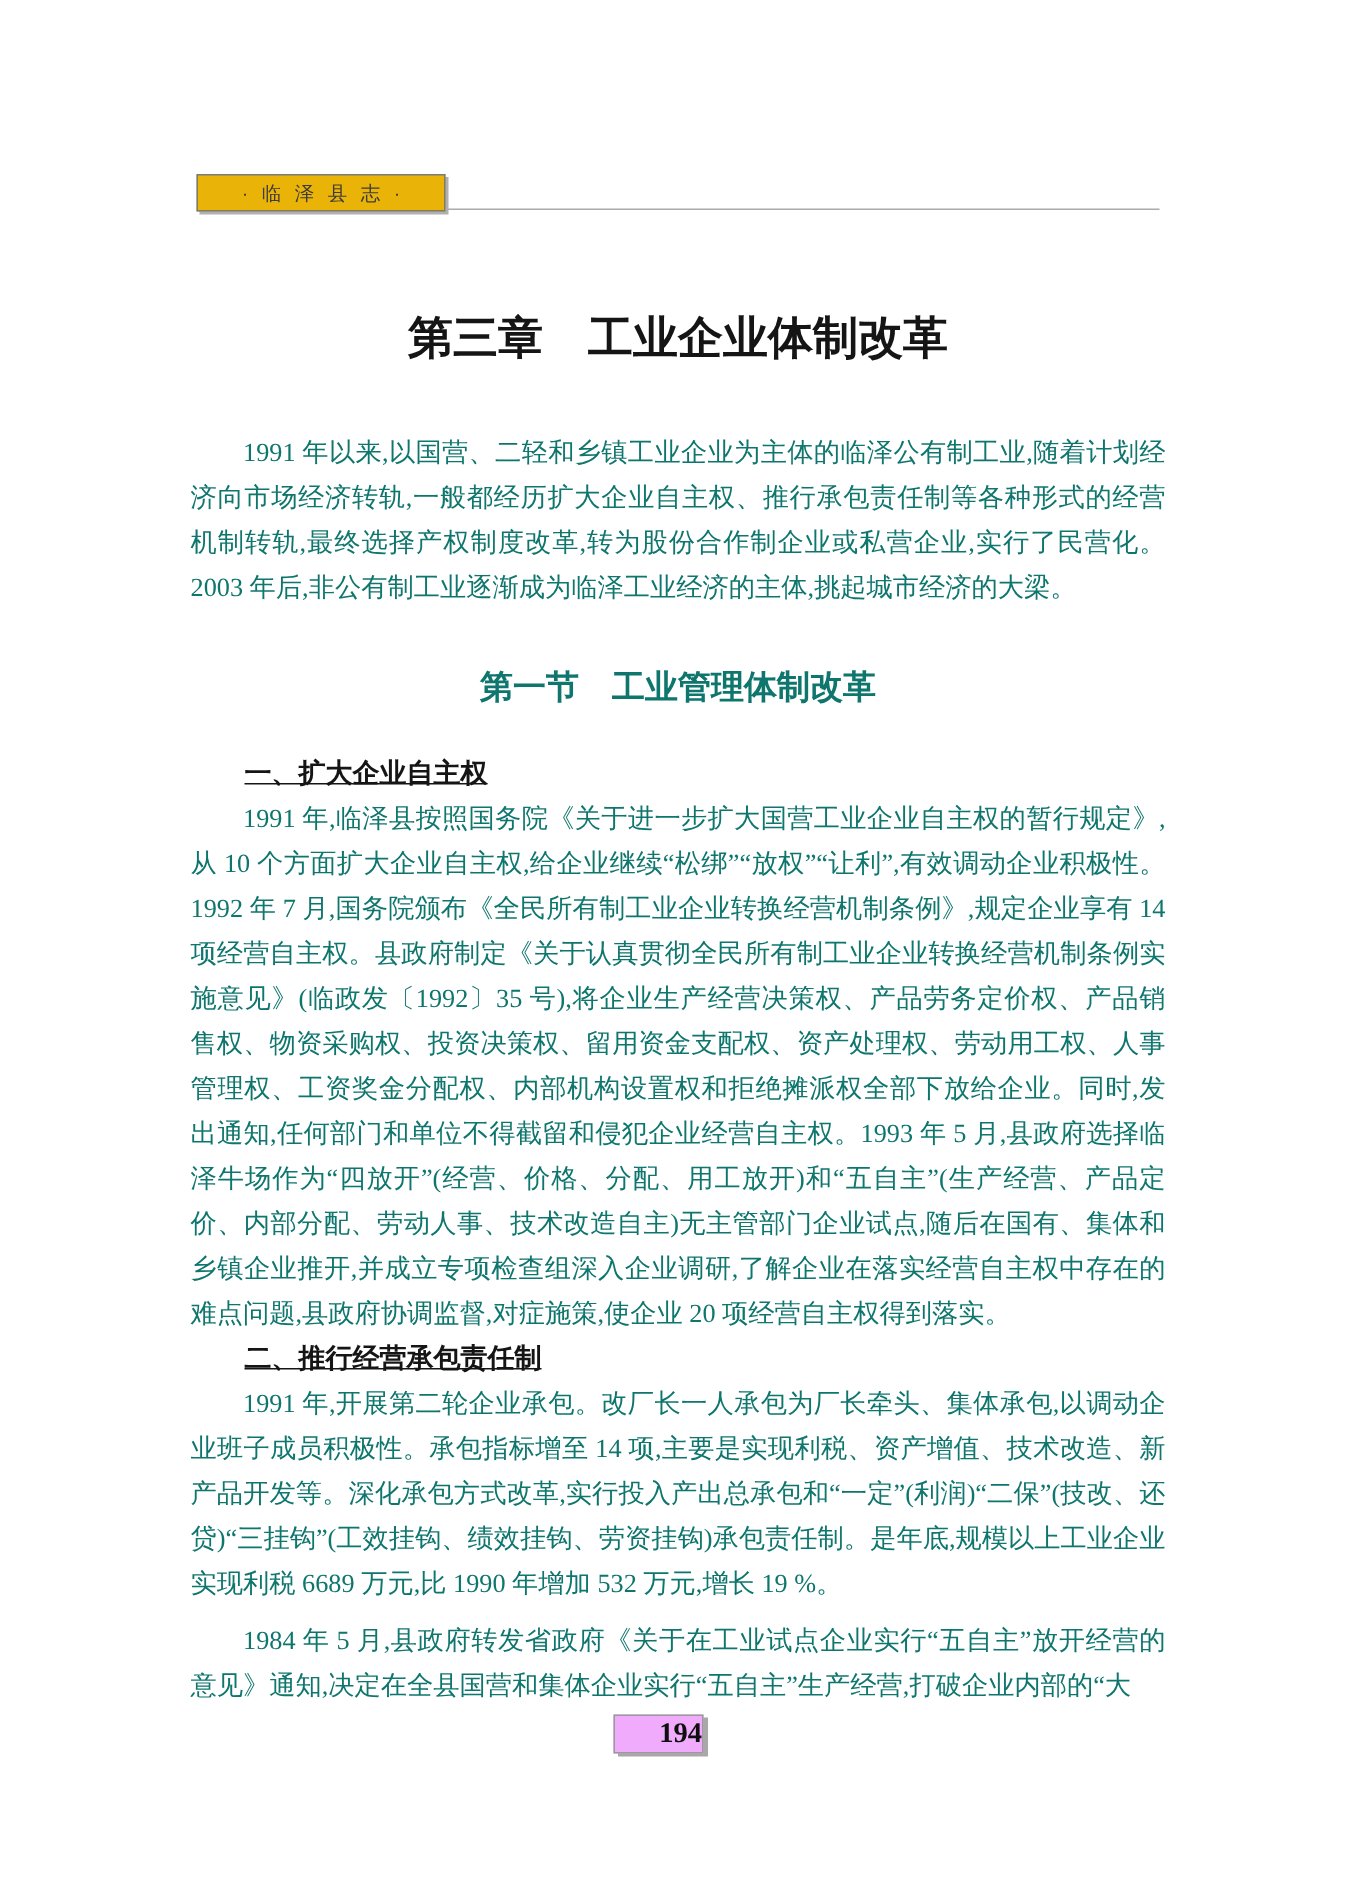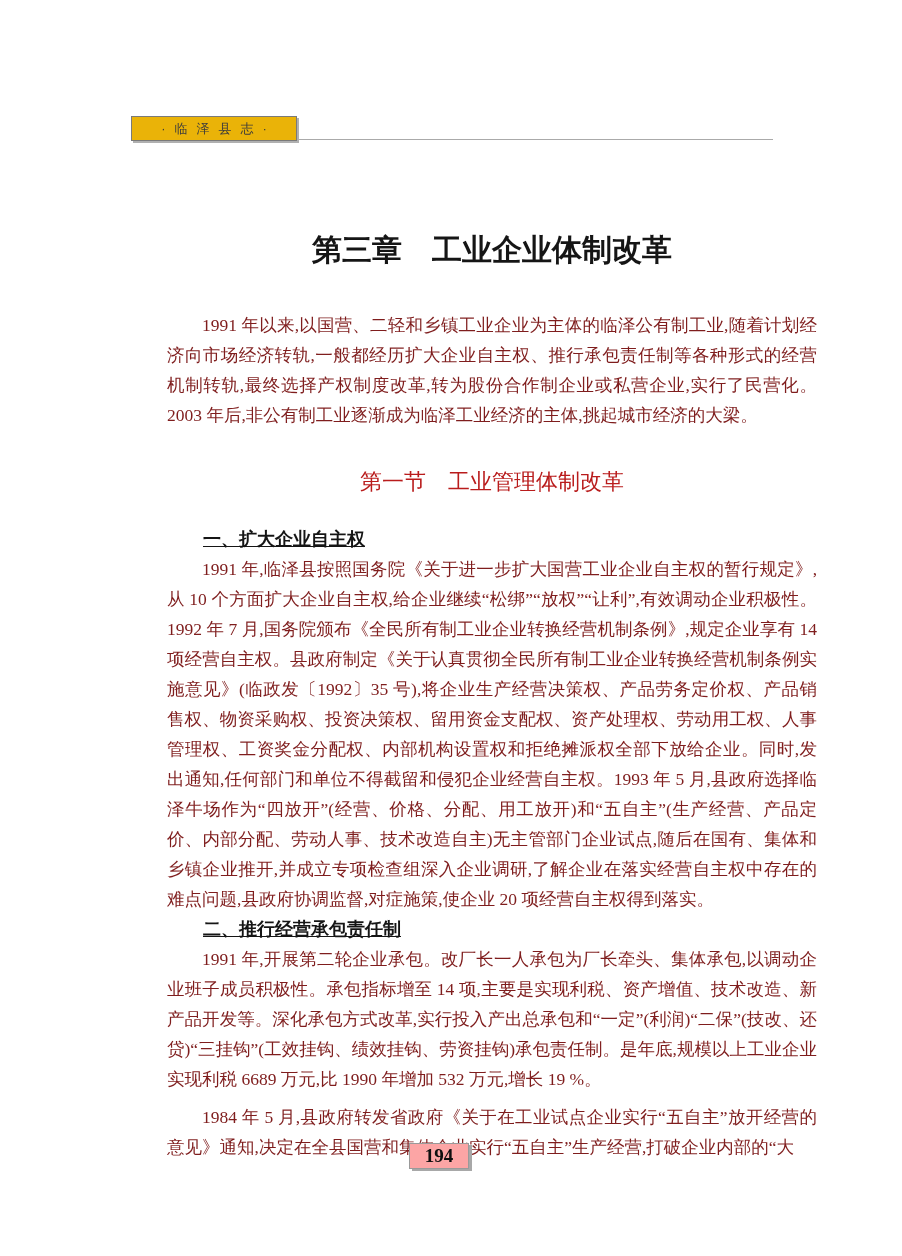--- a/index.html
+++ b/index.html
@@ -37,52 +37,51 @@
     font-size: 13px;
     color: #3c3c3c;
     letter-spacing: 9px;
     text-indent: 9px;
     white-space: nowrap;
   }
 
   
   .content {
     position: absolute;
-    left: 127px; top: 230px;
+    left: 127px; top: 206px;
     width: 650px;
-    margin-left: 40px;
   }
 
   .chapter-title {
     text-align: center;
     font-family: "Liberation Sans", "DejaVu Sans", sans-serif;
     font-weight: bold;
     font-size: 30px;
     line-height: 40px;
     color: #151515;
     margin-bottom: 40px;
     white-space: nowrap;
   }
   .chapter-title .num { margin-right: 30px; }
 
   p.body-text {
     font-size: 17.5px;
     line-height: 30px;
     text-align: justify;
     text-indent: 2em;
-    color: #7f1d1d;
+    color: #0f766e;
   }
 
   .section-title {
     text-align: center;
     font-family: "Liberation Sans", "DejaVu Sans", sans-serif;
-    font-weight: normal;
+    font-weight: bold;
     font-size: 22px;
     line-height: 30px;
-    color: #b91c1c;
+    color: #0f766e;
     margin-top: 37px;
     margin-bottom: 27px;
     white-space: nowrap;
   }
   .section-title .num { margin-right: 22px; }
 
   .sub-heading {
     font-family: "Liberation Sans", "DejaVu Sans", sans-serif;
     font-weight: bold;
     font-size: 18px;
@@ -92,24 +91,24 @@
     text-decoration: underline;
   }
 
   .para-gap { margin-top: 8px; }
 
   
   .page-number-box {
     position: absolute;
     left: 409px; top: 1143px;
     width: 60px; height: 26px;
-    background: #fca5a5;
+    background: #f0abfc;
     border: 1px solid #9a9a9a;
     box-shadow: 3px 2px 0 #a8a8a8;
-    display: flex; align-items: center; justify-content: center;
+    display: flex; align-items: center; justify-content: flex-end;
   }
   .page-number-box .page-number {
     font-family: "Liberation Serif", "DejaVu Serif", serif;
     font-weight: bold;
     font-size: 19px;
     color: #0f0f0f;
   }
 </style>
 </head>
 <body>

